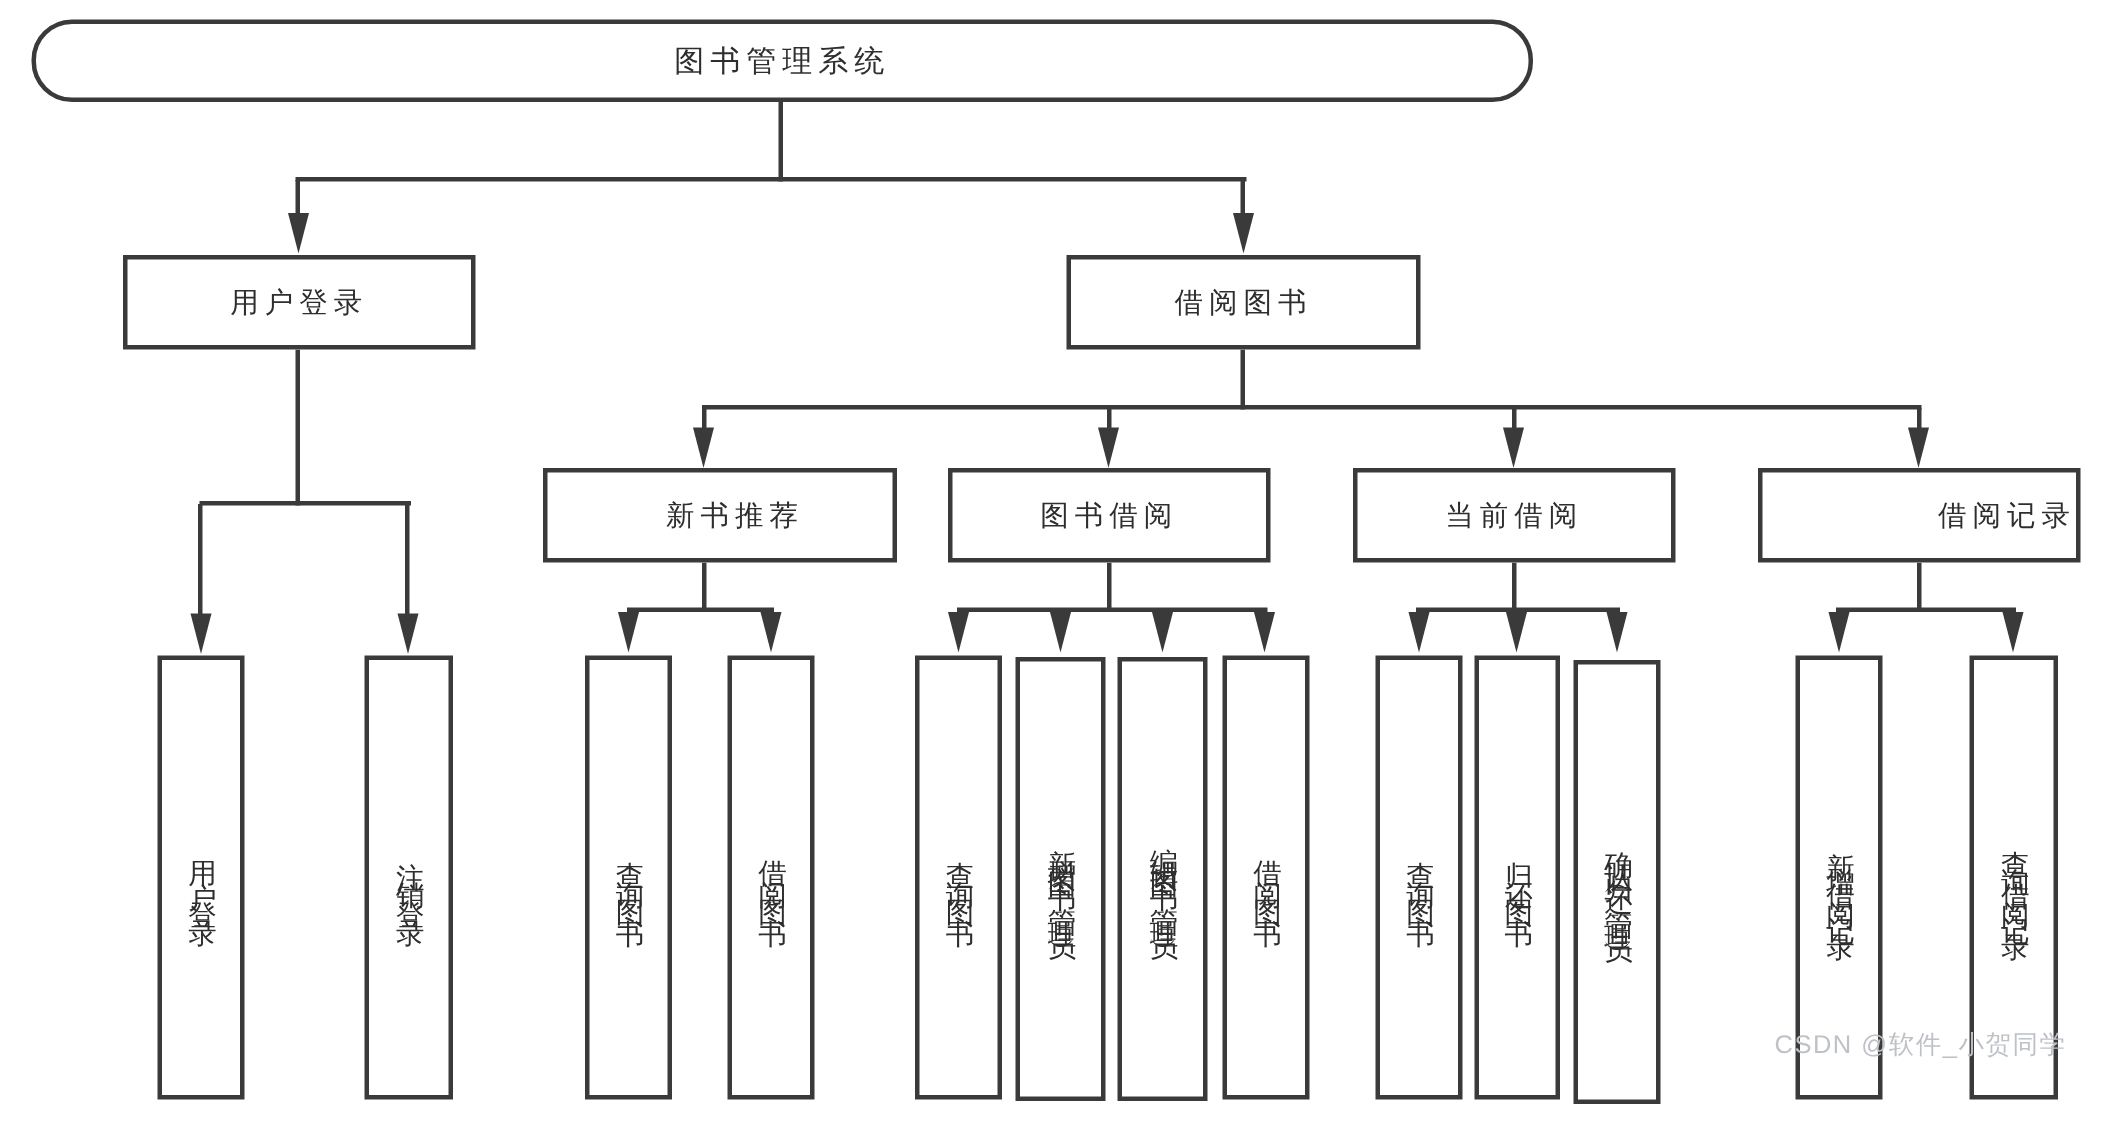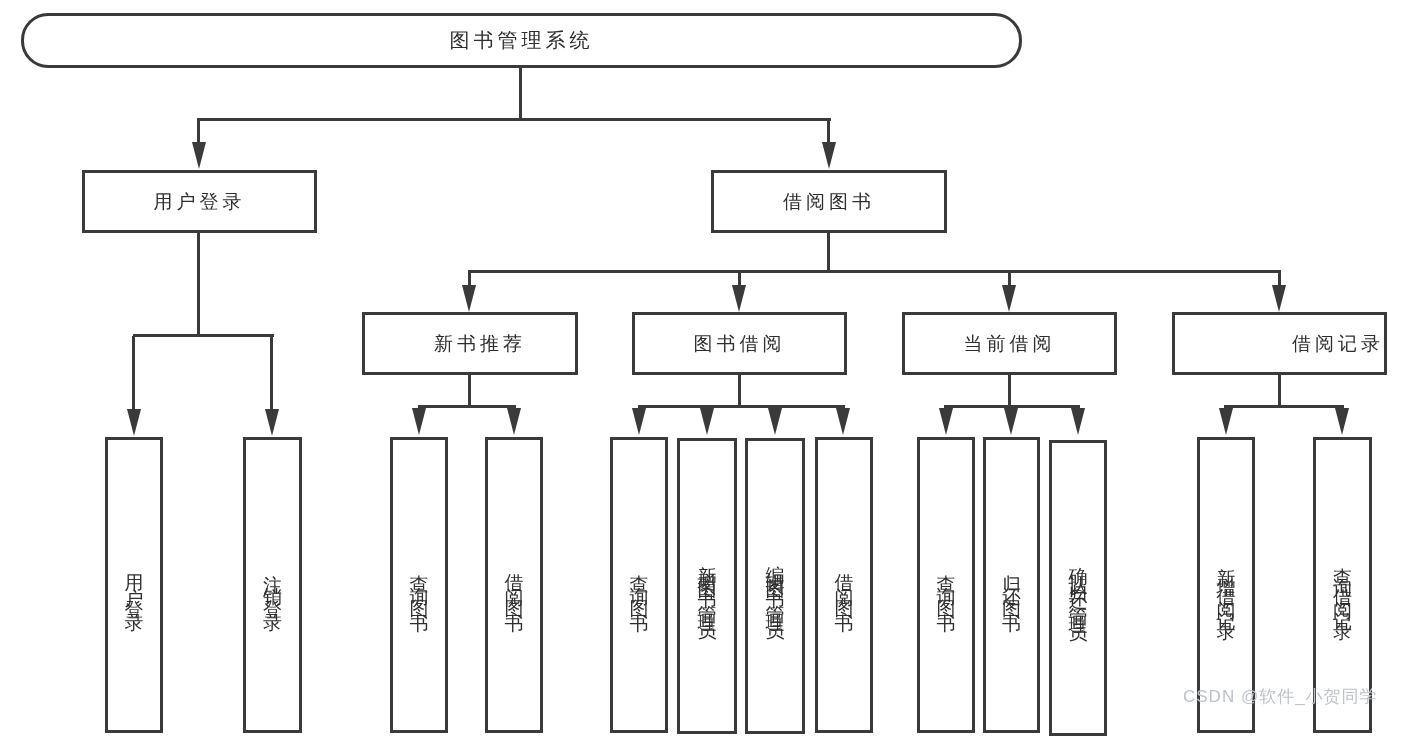--- a/index.html
+++ b/index.html
@@ -111,21 +111,21 @@
   </div>
 
   <div class="node hnode" style="left:82px;top:170px;width:235px;height:63px;">
     <span>用户登录</span>
   </div>
 
   <div class="node hnode" style="left:711px;top:170px;width:236px;height:63px;">
     <span>借阅图书</span>
   </div>
 
-  <div class="node hnode" style="left:362px;top:312px;width:216px;height:63px;padding-left:20px;">
+  <div class="node hnode" style="left:362px;top:312px;width:236px;height:63px;padding-left:20px;">
     <span>新书推荐</span>
   </div>
 
   <div class="node hnode" style="left:632px;top:312px;width:215px;height:63px;">
     <span>图书借阅</span>
   </div>
 
   <div class="node hnode" style="left:902px;top:312px;width:215px;height:63px;">
     <span>当前借阅</span>
   </div>

